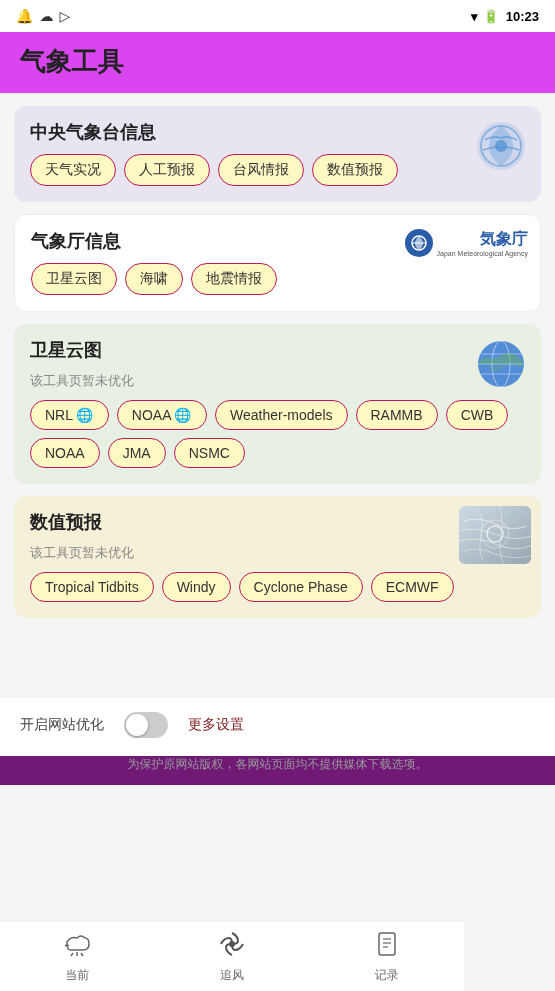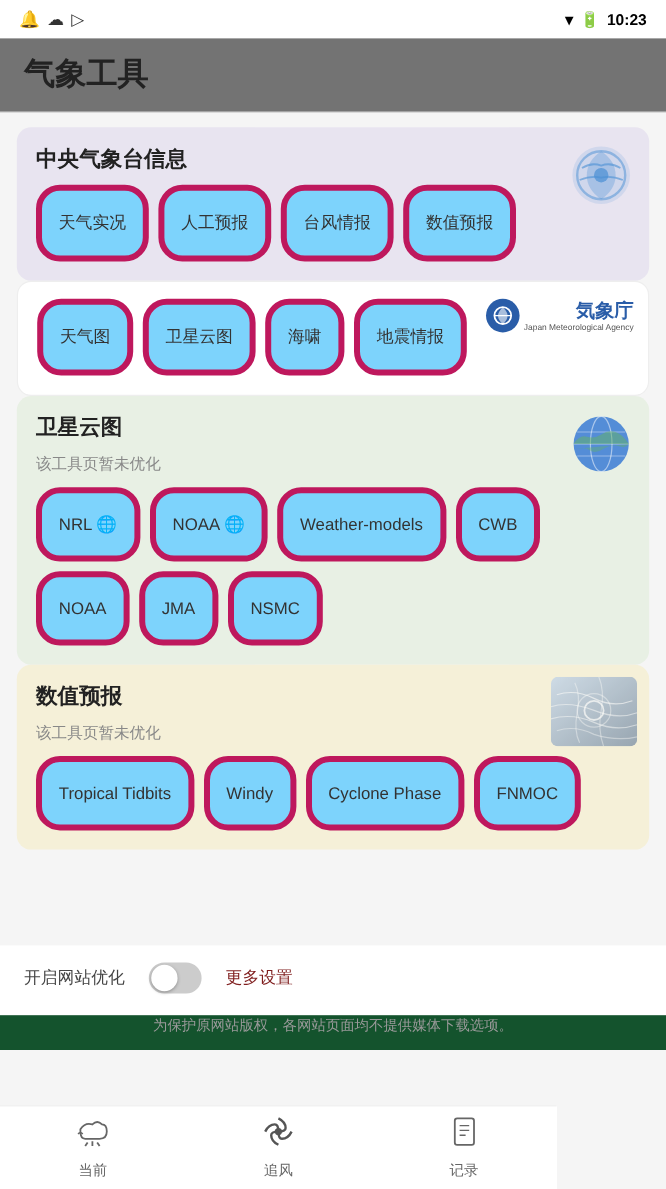--- a/index.html
+++ b/index.html
@@ -33,35 +33,36 @@
     .status-right {
       display: flex;
       align-items: center;
       gap: 6px;
       font-size: 13px;
       font-weight: 600;
     }
 
     
     .app-header {
-      background: #737373;
+      background: #d946ef;
       padding: 12px 20px 14px;
       border-bottom: 1px solid #eee;
     }
     .app-title {
       font-size: 26px;
       font-weight: 700;
       color: #222;
     }
 
     
     .content {
       padding: 12px 14px;
       display: flex;
       flex-direction: column;
+      gap: 12px;
       padding-bottom: 80px;
     }
 
     
     .section-card {
       border-radius: 12px;
       padding: 14px 16px 16px;
       position: relative;
     }
     .section-card.purple { background: #e8e4f0; }
@@ -81,24 +82,24 @@
       margin-bottom: 10px;
     }
 
     
     .tags {
       display: flex;
       flex-wrap: wrap;
       gap: 8px;
     }
     .tag {
-      background: #7dd3fc;
-      border: 5px solid #be185d;
+      background: #fef9c3;
+      border: 1px solid #be185d;
       border-radius: 20px;
-      padding: 18px 14px;
+      padding: 6px 14px;
       font-size: 14px;
       color: #333;
       cursor: pointer;
       white-space: nowrap;
     }
 
     
     .footer-controls {
       background: #fff;
       padding: 14px 20px;
@@ -134,21 +135,21 @@
     .more-settings {
       font-size: 14px;
       color: #7f1d1d;
       cursor: pointer;
     }
     .footer-note {
       font-size: 12px;
       color: #999;
       text-align: center;
       padding: 0 20px 12px;
-      background: #14532d;
+      background: #701a75;
     }
 
     
     .bottom-nav {
       position: fixed;
       bottom: 0;
       left: 0;
       width: 464px;
       height: 70px;
       background: #fff;
@@ -267,22 +268,22 @@
           <circle cx="9" cy="9" r="7" fill="none" stroke="white" stroke-width="1.5"></circle>
           <path d="M9 2 Q13 6 13 9 Q13 13 9 16 Q5 13 5 9 Q5 6 9 2Z" fill="white" opacity="0.6"></path>
           <line x1="2" y1="9" x2="16" y2="9" stroke="white" stroke-width="1"></line>
         </svg>
       </div>
       <div class="jma-logo-text">
         <span class="jma-name">気象庁</span>
         <span class="jma-sub">Japan Meteorological Agency</span>
       </div>
     </div>
+    <div class="section-title">气象厅信息</div>
     <div class="tags">
-      <button class="tag">天气图</button>
       <button class="tag">卫星云图</button>
       <button class="tag">海啸</button>
       <button class="tag">地震情报</button>
     </div>
   </div>
 
   <div class="section-card green">
 
     <div style="position:absolute;top:14px;right:14px;">
       <svg class="globe-svg" viewBox="0 0 52 52">
@@ -294,20 +295,21 @@
         <path d="M3 26 Q8 18 14 20 Q20 22 26 18 Q32 14 38 16 Q44 18 49 26" fill="rgba(100,180,100,0.5)"></path>
         <path d="M5 30 Q12 28 18 32 Q22 34 28 30 Q34 26 42 28 Q46 30 49 26" fill="rgba(100,180,100,0.4)"></path>
       </svg>
     </div>
     <div class="section-title">卫星云图</div>
     <div class="section-subtitle">该工具页暂未优化</div>
     <div class="tags">
       <button class="tag">NRL 🌐</button>
       <button class="tag">NOAA 🌐</button>
       <button class="tag">Weather-models</button>
+      <button class="tag">RAMMB</button>
       <button class="tag">CWB</button>
       <button class="tag">NOAA</button>
       <button class="tag">JMA</button>
       <button class="tag">NSMC</button>
     </div>
   </div>
 
   <div class="section-card yellow">
 
     <div style="position:absolute;top:10px;right:10px;width:72px;height:58px;border-radius:6px;overflow:hidden;opacity:0.85;">
@@ -329,21 +331,21 @@
         <circle cx="36" cy="28" r="8" fill="none" stroke="rgba(255,255,255,0.7)" stroke-width="1.5"></circle>
         <circle cx="36" cy="28" r="14" fill="none" stroke="rgba(255,255,255,0.4)" stroke-width="1"></circle>
       </svg>
     </div>
     <div class="section-title">数值预报</div>
     <div class="section-subtitle">该工具页暂未优化</div>
     <div class="tags">
       <button class="tag">Tropical Tidbits</button>
       <button class="tag">Windy</button>
       <button class="tag">Cyclone Phase</button>
-      <button class="tag">FNMOC</button>
+      <button class="tag">ECMWF</button>
     </div>
   </div>
 
 </div>
 
 <div style="background:#fff; margin: 0 0 0 0;">
   <div class="footer-controls">
     <span class="toggle-label">开启网站优化</span>
     <div class="toggle-switch"></div>
     <span class="more-settings">更多设置</span>

